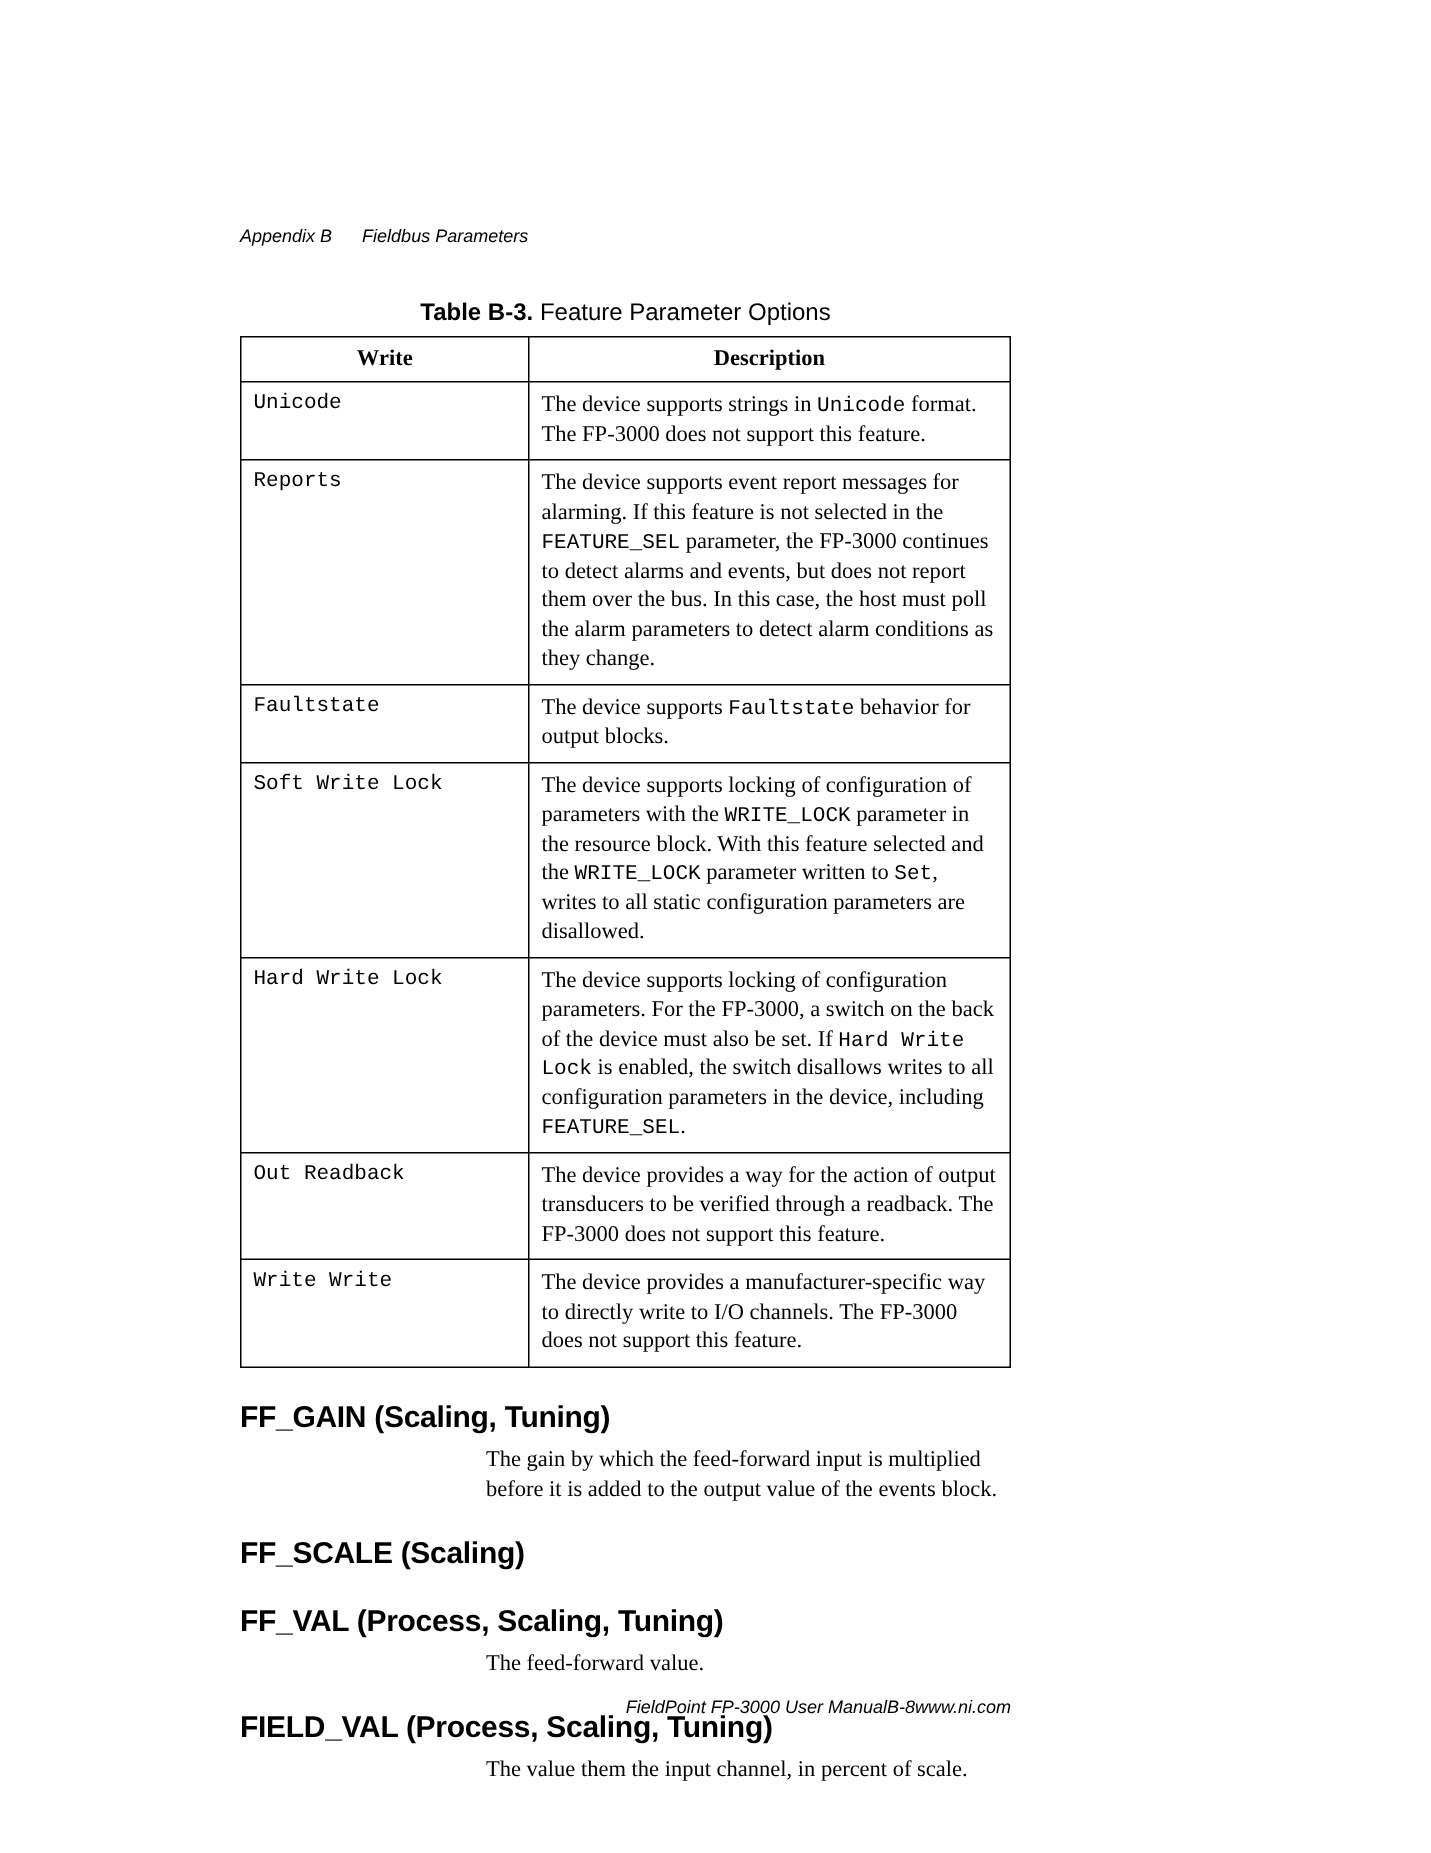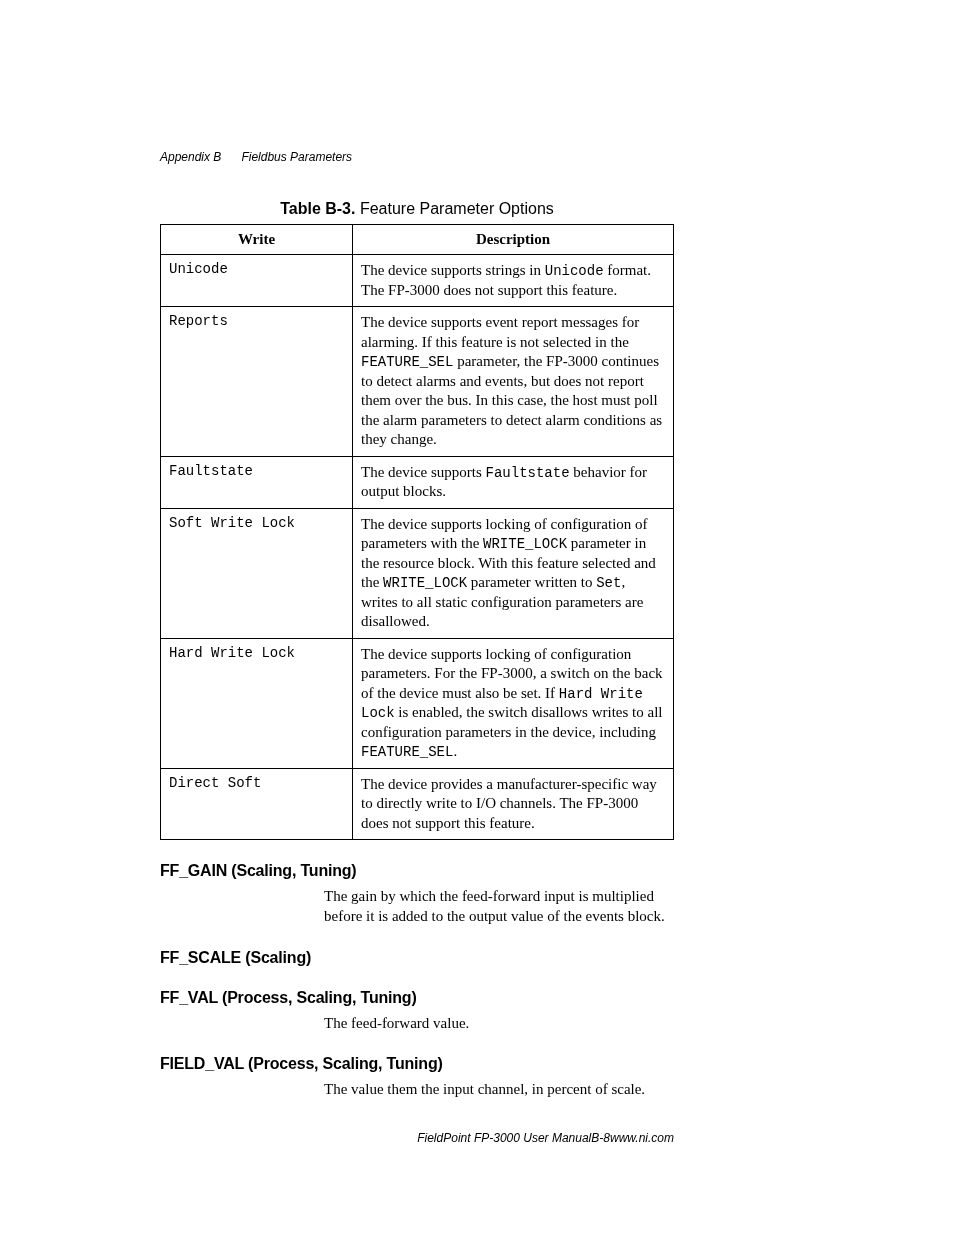--- a/index.html
+++ b/index.html
@@ -59,21 +59,21 @@
     font-family: "Times New Roman", Times, serif;
     line-height: 1.3;
   }
   .mono {
     font-family: "Courier New", Courier, monospace;
     font-size: 14px;
   }
   h2.section {
     font-family: Arial, Helvetica, sans-serif;
     font-weight: bold;
-    font-size: 16px;
+    font-size: 20px;
     margin: 22px 0 6px 0;
     letter-spacing: -0.2px;
   }
   p.body {
     font-size: 15px;
     line-height: 1.35;
     margin: 0 0 0 164px;
     max-width: 470px;
   }
   .footer {
@@ -127,21 +127,25 @@
           </tr>
           <tr>
             <td class="opt">Soft Write Lock</td>
             <td class="desc"><span>The device supports locking of configuration of parameters with the </span><span class="mono">WRITE_LOCK</span><span> parameter in the resource block. With this feature selected and the </span><span class="mono">WRITE_LOCK</span><span> parameter written to </span><span class="mono">Set</span><span>, writes to all static configuration parameters are disallowed.</span></td>
           </tr>
           <tr>
             <td class="opt">Hard Write Lock</td>
             <td class="desc"><span>The device supports locking of configuration parameters. For the FP-3000, a switch on the back of the device must also be set. If </span><span class="mono">Hard Write Lock</span><span> is enabled, the switch disallows writes to all configuration parameters in the device, including </span><span class="mono">FEATURE_SEL</span><span>.</span></td>
           </tr>
           <tr>
-            <td class="opt">Direct Soft</td>
+            <td class="opt">Out Readback</td>
+            <td class="desc"><span>The device provides a way for the action of output transducers to be verified through a readback. The FP-3000 does not support this feature.</span></td>
+          </tr>
+          <tr>
+            <td class="opt">Write Write</td>
             <td class="desc"><span>The device provides a manufacturer-specific way to directly write to I/O channels. The FP-3000 does not support this feature.</span></td>
           </tr>
         </tbody>
     </table>
 
     <div id="sections">
         <h2 class="section">FF_GAIN (Scaling, Tuning)</h2>
         <p class="body">The gain by which the feed-forward input is multiplied before it is added to the output value of the events block.</p>
         <h2 class="section">FF_SCALE (Scaling)</h2>
         <h2 class="section">FF_VAL (Process, Scaling, Tuning)</h2>

